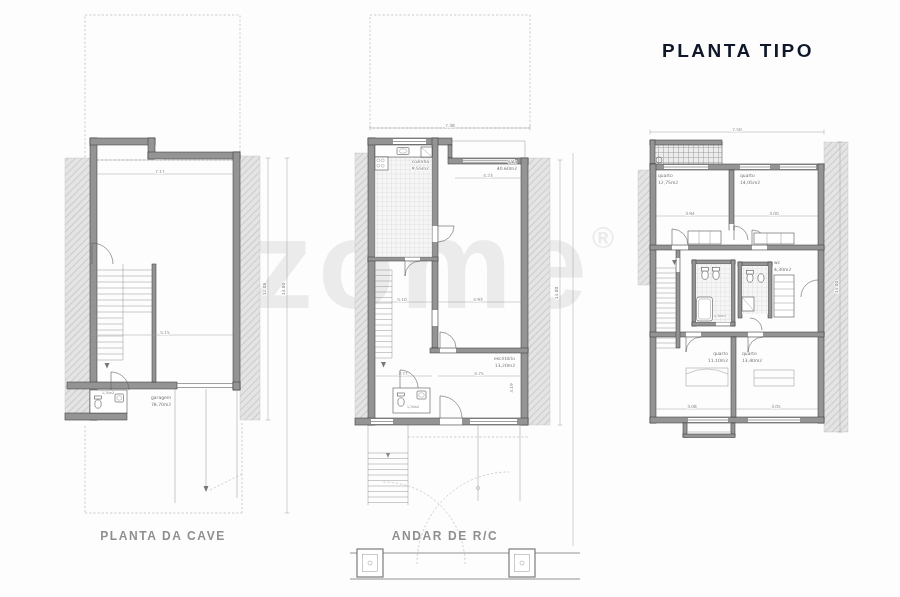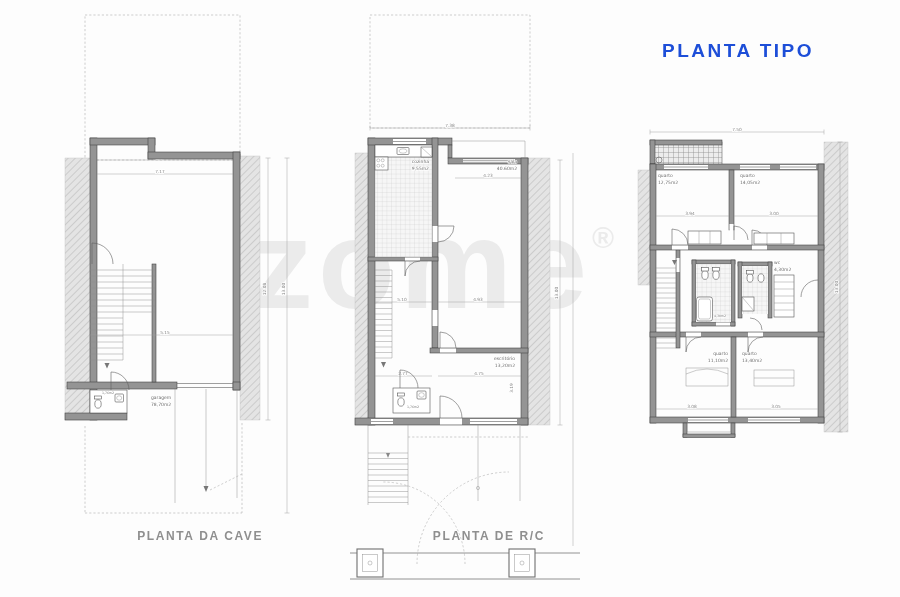--- a/index.html
+++ b/index.html
@@ -1,22 +1,22 @@
 <!DOCTYPE html>
 <html><head>
 <meta charset="utf-8">
 <style>
   html,body{margin:0;padding:0;background:#fff}
   .sheet{position:relative;width:900px;height:597px;background:#fdfdfd;overflow:hidden;
          font-family:"Liberation Sans",sans-serif}
   .plan{position:absolute}
-  .plan-label{position:absolute;width:200px;text-align:right;font-size:12px;font-weight:bold;
+  .plan-label{position:absolute;width:200px;text-align:center;font-size:12px;font-weight:bold;
               letter-spacing:1.6px;color:#8f8f8f;white-space:nowrap}
   .sheet-title{position:absolute;left:662px;top:40px;font-size:19px;font-weight:bold;
-               letter-spacing:2.5px;color:#1d4ed8}
+               letter-spacing:2.5px;color:#0f172a}
   .watermark{position:absolute;left:250px;top:192px;font-size:126px;font-weight:bold;
              letter-spacing:5px;color:rgba(125,125,125,0.14);user-select:none;pointer-events:none}
   .watermark .rmark{font-size:30px;vertical-align:60px;letter-spacing:0}
   svg text{font-family:"DejaVu Sans","Liberation Sans",sans-serif}
   .wall{fill:#949494;stroke:#3e3e3e;stroke-width:.55}
   .thin{stroke:#5f5f5f;stroke-width:.6;fill:none}
   .thin2{stroke:#8a8a8a;stroke-width:.45;fill:none}
   .dash{stroke:#b0b0b0;stroke-width:.6;fill:none;stroke-dasharray:2.2 2}
   .dim{stroke:#9c9c9c;stroke-width:.45;fill:none}
   .dimtxt{font-size:4.3px;fill:#878787;paint-order:stroke;stroke:#fff;stroke-width:1.4px}
@@ -512,15 +512,15 @@
 
     <g class="dim">
       <line x1="212" y1="30" x2="212" y2="320"></line>
         <line x1="209.5" y1="30" x2="214.5" y2="30"></line>
         <line x1="209.5" y1="320" x2="214.5" y2="320"></line>
     </g>
     <text class="dimtxt" x="210" y="175" text-anchor="middle" transform="rotate(-90 210 175)">13.00</text>
   </svg>
 
   <div class="plan-label" style="left:63px;top:529px">PLANTA DA CAVE</div>
-  <div class="plan-label" style="left:345px;top:529px">PLANTA DE R/C</div>
+  <div class="plan-label" style="left:345px;top:529px">ANDAR DE R/C</div>
 
 </div>
 
 </body></html>

